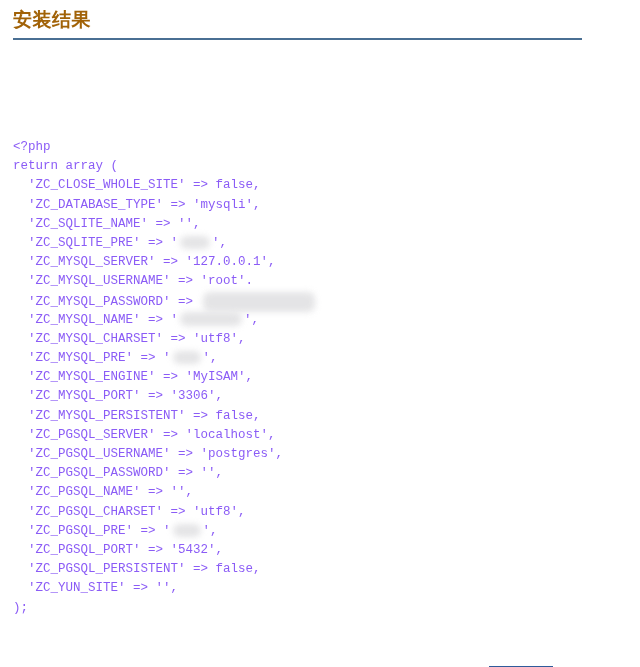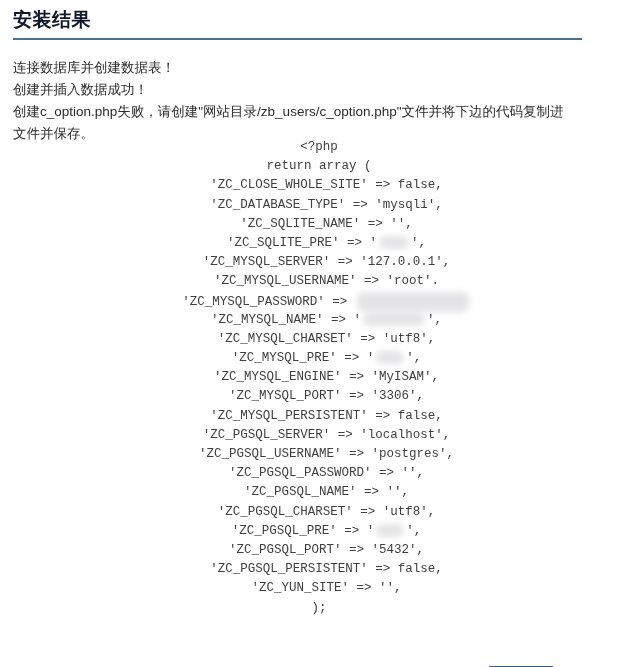--- a/index.html
+++ b/index.html
@@ -28,21 +28,21 @@
     left: 0;
     top: 0;
     width: 640px;
   }
   .page-title {
     position: absolute;
     left: 13px;
     top: 8px;
     font-size: 19px;
     font-weight: bold;
-    color: #0f172a;
+    color: #a16207;
     letter-spacing: 0.5px;
     line-height: 24px;
     white-space: nowrap;
   }
   .title-rule {
     position: absolute;
     left: 13px;
     top: 38px;
     width: 569px;
     height: 2px;
@@ -71,23 +71,22 @@
 
   
   .code-block {
     position: absolute;
     left: 13px;
     top: 138px;
     width: 612px;
     font-family: "Liberation Mono", "DejaVu Sans Mono", monospace;
     font-size: 12.5px;
     line-height: 19.2px;
-    color: #404040;
+    color: #8b5cf6;
     white-space: pre;
-    text-align: center;
   }
   .code-line {
     display: block;
     height: 19.2px;
     position: relative;
     white-space: pre;
   }
   .code-line .redact {
     display: inline-block;
     vertical-align: middle;
@@ -158,25 +157,20 @@
 </head>
 <body>
 
 <div class="page">
 
   <div class="header">
     <div class="page-title">安装结果</div>
     <div class="title-rule"></div>
   </div>
 
-  <div class="messages">
-    <span class="msg-line">连接数据库并创建数据表！</span>
-    <span class="msg-line">创建并插入数据成功！</span>
-    <span class="msg-wrap">创建c_option.php失败，请创建"网站目录/zb_users/c_option.php"文件并将下边的代码复制进文件并保存。</span>
-  </div>
 
   <div class="code-block"><span class="code-line">&lt;?php</span><span class="code-line">return array (</span><span class="code-line">  'ZC_CLOSE_WHOLE_SITE' =&gt; false,</span><span class="code-line">  'ZC_DATABASE_TYPE' =&gt; 'mysqli',</span><span class="code-line">  'ZC_SQLITE_NAME' =&gt; '',</span><span class="code-line"><span>  'ZC_SQLITE_PRE' =&gt; '</span><span class="redact r-sqlite-pre"></span><span>',</span></span><span class="code-line">  'ZC_MYSQL_SERVER' =&gt; '127.0.0.1',</span><span class="code-line">  'ZC_MYSQL_USERNAME' =&gt; 'root'.</span><span class="code-line"><span>  'ZC_MYSQL_PASSWORD' =&gt; </span><span class="redact r-password"></span><span></span></span><span class="code-line"><span>  'ZC_MYSQL_NAME' =&gt; '</span><span class="redact r-mysql-name"></span><span>',</span></span><span class="code-line">  'ZC_MYSQL_CHARSET' =&gt; 'utf8',</span><span class="code-line"><span>  'ZC_MYSQL_PRE' =&gt; '</span><span class="redact r-mysql-pre"></span><span>',</span></span><span class="code-line">  'ZC_MYSQL_ENGINE' =&gt; 'MyISAM',</span><span class="code-line">  'ZC_MYSQL_PORT' =&gt; '3306',</span><span class="code-line">  'ZC_MYSQL_PERSISTENT' =&gt; false,</span><span class="code-line">  'ZC_PGSQL_SERVER' =&gt; 'localhost',</span><span class="code-line">  'ZC_PGSQL_USERNAME' =&gt; 'postgres',</span><span class="code-line">  'ZC_PGSQL_PASSWORD' =&gt; '',</span><span class="code-line">  'ZC_PGSQL_NAME' =&gt; '',</span><span class="code-line">  'ZC_PGSQL_CHARSET' =&gt; 'utf8',</span><span class="code-line"><span>  'ZC_PGSQL_PRE' =&gt; '</span><span class="redact r-pgsql-pre"></span><span>',</span></span><span class="code-line">  'ZC_PGSQL_PORT' =&gt; '5432',</span><span class="code-line">  'ZC_PGSQL_PERSISTENT' =&gt; false,</span><span class="code-line">  'ZC_YUN_SITE' =&gt; '',</span><span class="code-line">);</span></div>
 
   <div class="watermark">
     <div class="wm-box"></div>
     <div class="wm-box-text">头条</div>
     <div class="wm-sub">头条号</div>
     <div class="wm-handle">@MTWen</div>
   </div>
 

